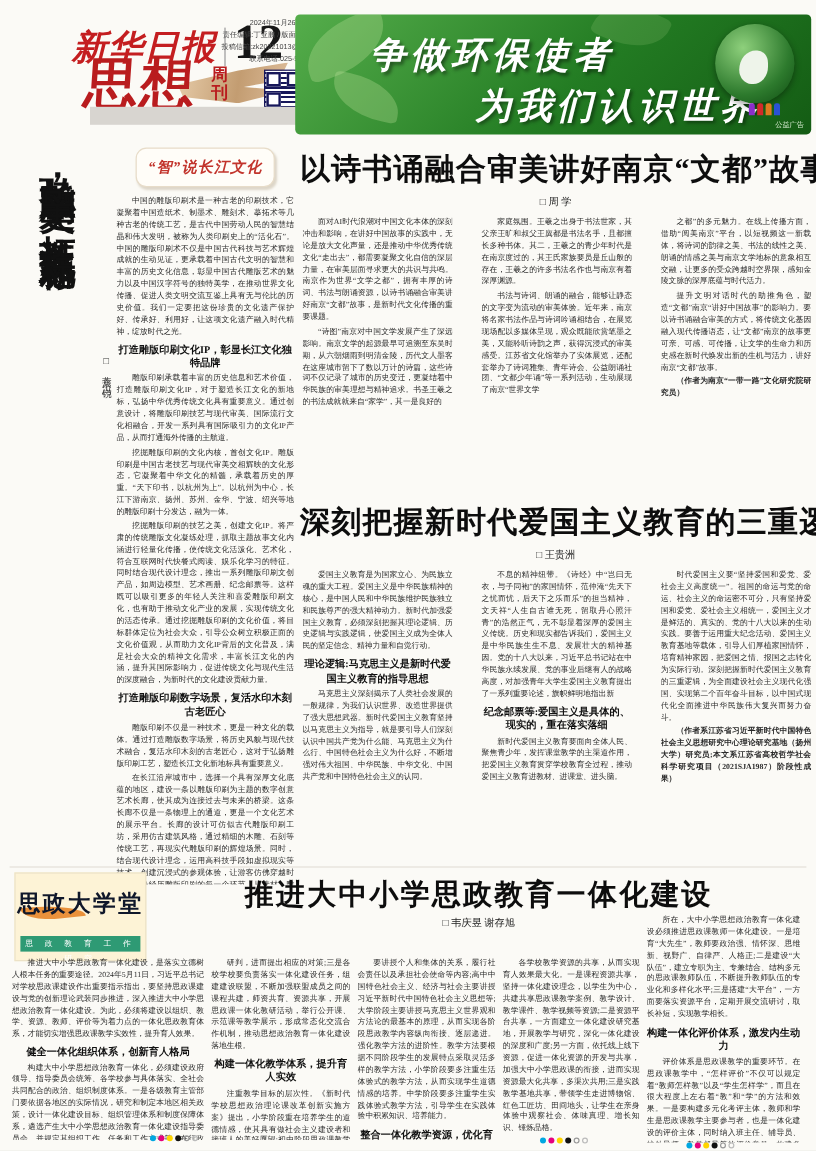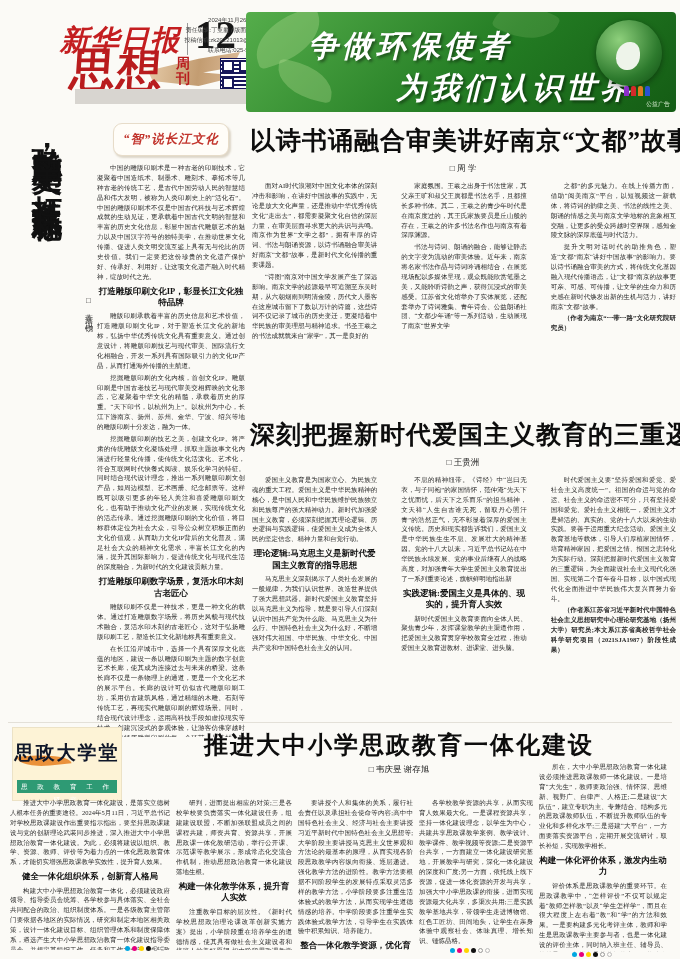--- a/index.html
+++ b/index.html
@@ -174,21 +174,21 @@
   <div class="headline h-mid">深刻把握新时代爱国主义教育的三重逻辑</div>
   <div class="author-line a-mid">□ 王贵洲</div>
   <div class="cols c-mid">
     <div class="col">
         <p class="body">爱国主义教育是为国家立心、为民族立魂的重大工程。爱国主义是中华民族精神的核心，是中国人民和中华民族维护民族独立和民族尊严的强大精神动力。新时代加强爱国主义教育，必须深刻把握其理论逻辑、历史逻辑与实践逻辑，使爱国主义成为全体人民的坚定信念、精神力量和自觉行动。</p>
         <h4 class="subhead">理论逻辑:马克思主义是新时代爱国主义教育的指导思想</h4>
         <p class="body">马克思主义深刻揭示了人类社会发展的一般规律，为我们认识世界、改造世界提供了强大思想武器。新时代爱国主义教育坚持以马克思主义为指导，就是要引导人们深刻认识中国共产党为什么能、马克思主义为什么行、中国特色社会主义为什么好，不断增强对伟大祖国、中华民族、中华文化、中国共产党和中国特色社会主义的认同。</p>
       </div>
     <div class="col">
         <p class="body">不息的精神纽带。《诗经》中“岂曰无衣，与子同袍”的家国情怀，范仲淹“先天下之忧而忧，后天下之乐而乐”的担当精神，文天祥“人生自古谁无死，留取丹心照汗青”的浩然正气，无不彰显着深厚的爱国主义传统。历史和现实都告诉我们，爱国主义是中华民族生生不息、发展壮大的精神基因。党的十八大以来，习近平总书记站在中华民族永续发展、党的事业后继有人的战略高度，对加强青年大学生爱国主义教育提出了一系列重要论述，旗帜鲜明地指出新</p>
-        <h4 class="subhead">实践逻辑:爱国主义是具体的、现实的，提升育人实效</h4>
+        <h4 class="subhead">纪念邮票等:爱国主义是具体的、现实的，重在落实落细</h4>
         <p class="body">新时代爱国主义教育要面向全体人民、聚焦青少年，发挥课堂教学的主渠道作用，把爱国主义教育贯穿学校教育全过程，推动爱国主义教育进教材、进课堂、进头脑。</p>
       </div>
     <div class="col">
         <p class="body">时代爱国主义要“坚持爱国和爱党、爱社会主义高度统一”。祖国的命运与党的命运、社会主义的命运密不可分，只有坚持爱国和爱党、爱社会主义相统一，爱国主义才是鲜活的、真实的、党的十八大以来的生动实践。要善于运用重大纪念活动、爱国主义教育基地等载体，引导人们厚植家国情怀，培育精神家园，把爱国之情、报国之志转化为实际行动。深刻把握新时代爱国主义教育的三重逻辑，为全面建设社会主义现代化强国、实现第二个百年奋斗目标，以中国式现代化全面推进中华民族伟大复兴而努力奋斗。</p>
         <p class="body credit">（作者系江苏省习近平新时代中国特色社会主义思想研究中心理论研究基地（扬州大学）研究员;本文系江苏省高校哲学社会科学研究项目（2021SJA1987）阶段性成果）</p>
       </div>
   </div>
 
   <div class="rule"></div>
 

